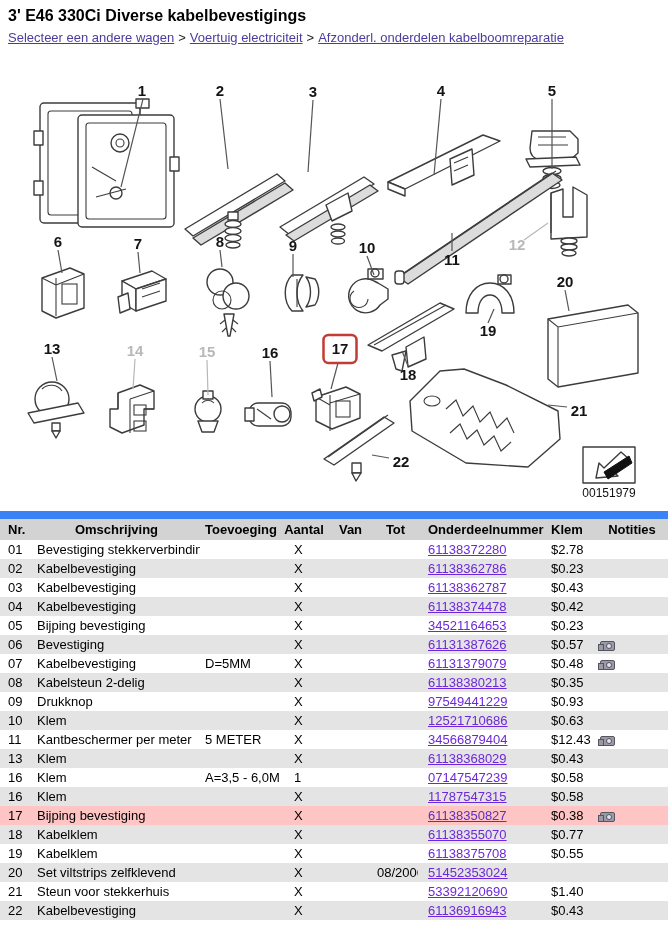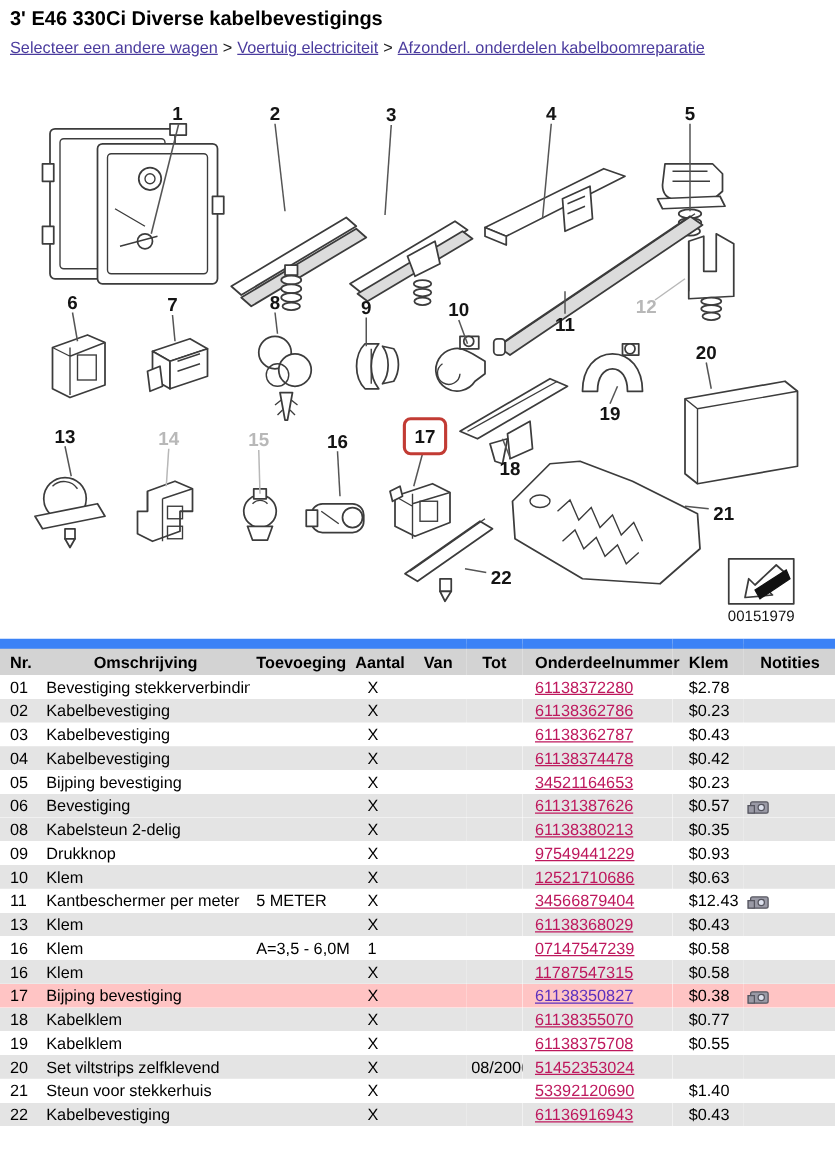--- a/index.html
+++ b/index.html
@@ -22,21 +22,21 @@
   .c-oms     { width:168px; text-align:left; padding-left:5px !important; }
   .c-toe     { width:80px;  text-align:left; padding-left:5px !important; }
   .c-aan     { width:48px;  text-align:left; padding-left:14px !important; }
   .c-van     { width:45px;  text-align:center; }
   .c-tot     { width:45px;  text-align:center; }
   .c-ond     { width:120px; text-align:left; padding-left:10px !important;margin-top:15px; }
   .c-prijs   { width:57px;  text-align:left; padding-left:13px !important; }
   .c-not     { width:73px;  text-align:left; padding-left:5px !important; }
   th.c-oms, th.c-toe, th.c-ond, th.c-not, th.c-van, th.c-tot, th.c-aan { text-align:center; }
   th.c-aan { padding-left:4px !important; }
-  table.parts a { color:#be185d; text-decoration:underline; }
+  table.parts a { color:#6d28d9; text-decoration:underline; }
   tr.hl a { color:#5c2fbe; }
   
   .cam { display:inline-block; position:relative; width:15px; height:10px;
     background:#9a9aa6; border:1px solid #55555f; border-radius:2px;
     vertical-align:middle; }
   .cam::before { content:""; position:absolute; left:-3px; top:2px; width:4px;
     height:5px; background:#9a9aa6; border:1px solid #55555f; }
   .cam-lens { position:absolute; right:2px; top:1px; width:6px; height:6px;
     border-radius:50%; background:#dfe3ef; border:1px solid #55555f; }
   svg text.dnum { font-family:"Liberation Sans", sans-serif; font-size:15px;
@@ -368,20 +368,31 @@
         <td class="c-nr">06</td>
         <td class="c-oms">Bevestiging</td>
         <td class="c-toe"></td>
         <td class="c-aan">X</td>
         <td class="c-van"></td>
         <td class="c-tot"></td>
         <td class="c-ond"><a href="#">61131387626</a></td>
         <td class="c-prijs">$0.57</td>
         <td class="c-not"><span class="cam"><span class="cam-lens"></span></span></td>
       </tr>
+      <tr>
+        <td class="c-nr">07</td>
+        <td class="c-oms">Kabelbevestiging</td>
+        <td class="c-toe">D=5MM</td>
+        <td class="c-aan">X</td>
+        <td class="c-van"></td>
+        <td class="c-tot"></td>
+        <td class="c-ond"><a href="#">61131379079</a></td>
+        <td class="c-prijs">$0.48</td>
+        <td class="c-not"><span class="cam"><span class="cam-lens"></span></span></td>
+      </tr>
       <tr class="alt">
         <td class="c-nr">08</td>
         <td class="c-oms">Kabelsteun 2-delig</td>
         <td class="c-toe"></td>
         <td class="c-aan">X</td>
         <td class="c-van"></td>
         <td class="c-tot"></td>
         <td class="c-ond"><a href="#">61138380213</a></td>
         <td class="c-prijs">$0.35</td>
         <td class="c-not"></td>

